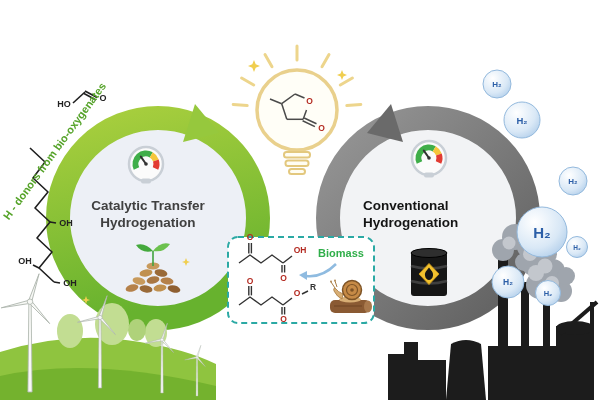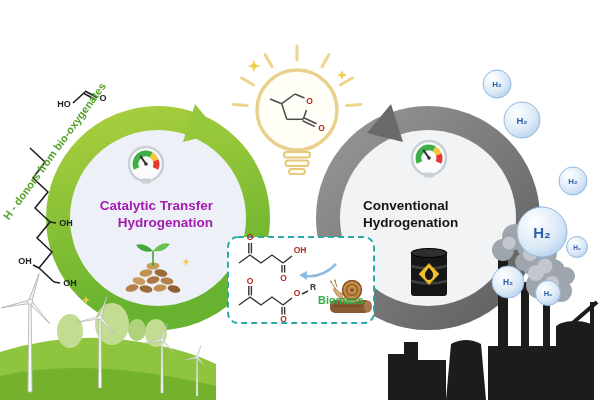--- a/index.html
+++ b/index.html
@@ -1,20 +1,20 @@
 <!DOCTYPE html>
 <html><head>
 <meta charset="utf-8">
 <style>
   * { margin:0; padding:0; box-sizing:border-box; }
   html,body { width:600px; height:400px; background:#fff; font-family:"Liberation Sans", sans-serif; }
   .canvas { position:relative; width:600px; height:400px; background:#ffffff; overflow:hidden; }
   .layer { position:absolute; left:0; top:0; }
   .label { position:absolute; white-space:nowrap; }
-  .title-green { color:#a21caf; font-weight:bold; font-size:13.5px; text-align:right; }
+  .title-green { color:#404040; font-weight:bold; font-size:13.5px; text-align:center; }
   .title-dark  { color:#141414; font-weight:bold; font-size:13.5px; text-align:left; }
   .arc-label { color:#55A329; font-weight:bold; font-size:11px; line-height:13px;
                transform:rotate(-54deg); transform-origin:0 50%; }
   .biomass { color:#2FAE49; font-weight:bold; font-size:11px; text-align:center; }
   svg { font-family:"Liberation Sans", sans-serif; }
   .chem      { font-size:9px;  font-weight:bold; fill:#222222; text-anchor:middle; }
   .chem-red  { font-size:8.5px; font-weight:bold; fill:#B42B22; text-anchor:middle; }
   .chem-dark { font-size:8.5px; font-weight:bold; fill:#333333; text-anchor:middle; }
   .bubble-t  { font-weight:bold; fill:#2B5EA7; text-anchor:middle; }
 </style>
@@ -281,15 +281,15 @@
 </svg>
 
 <div class="label arc-label" style="left:6px; top:212px;">H - donors from bio-oxygenates</div>
 
 <div class="label title-green" style="left:83px; top:198px; width:130px;">Catalytic Transfer</div>
 <div class="label title-green" style="left:83px; top:215px; width:130px;">Hydrogenation</div>
 
 <div class="label title-dark" style="left:363px; top:198px; width:130px;">Conventional</div>
 <div class="label title-dark" style="left:363px; top:215px; width:130px;">Hydrogenation</div>
 
-<div class="label biomass" style="left:311px; top:247px; width:60px;margin-top:47px;">Biomass</div>
+<div class="label biomass" style="left:311px; top:247px; width:60px;">Biomass</div>
 
 </div>
 
 </body></html>

